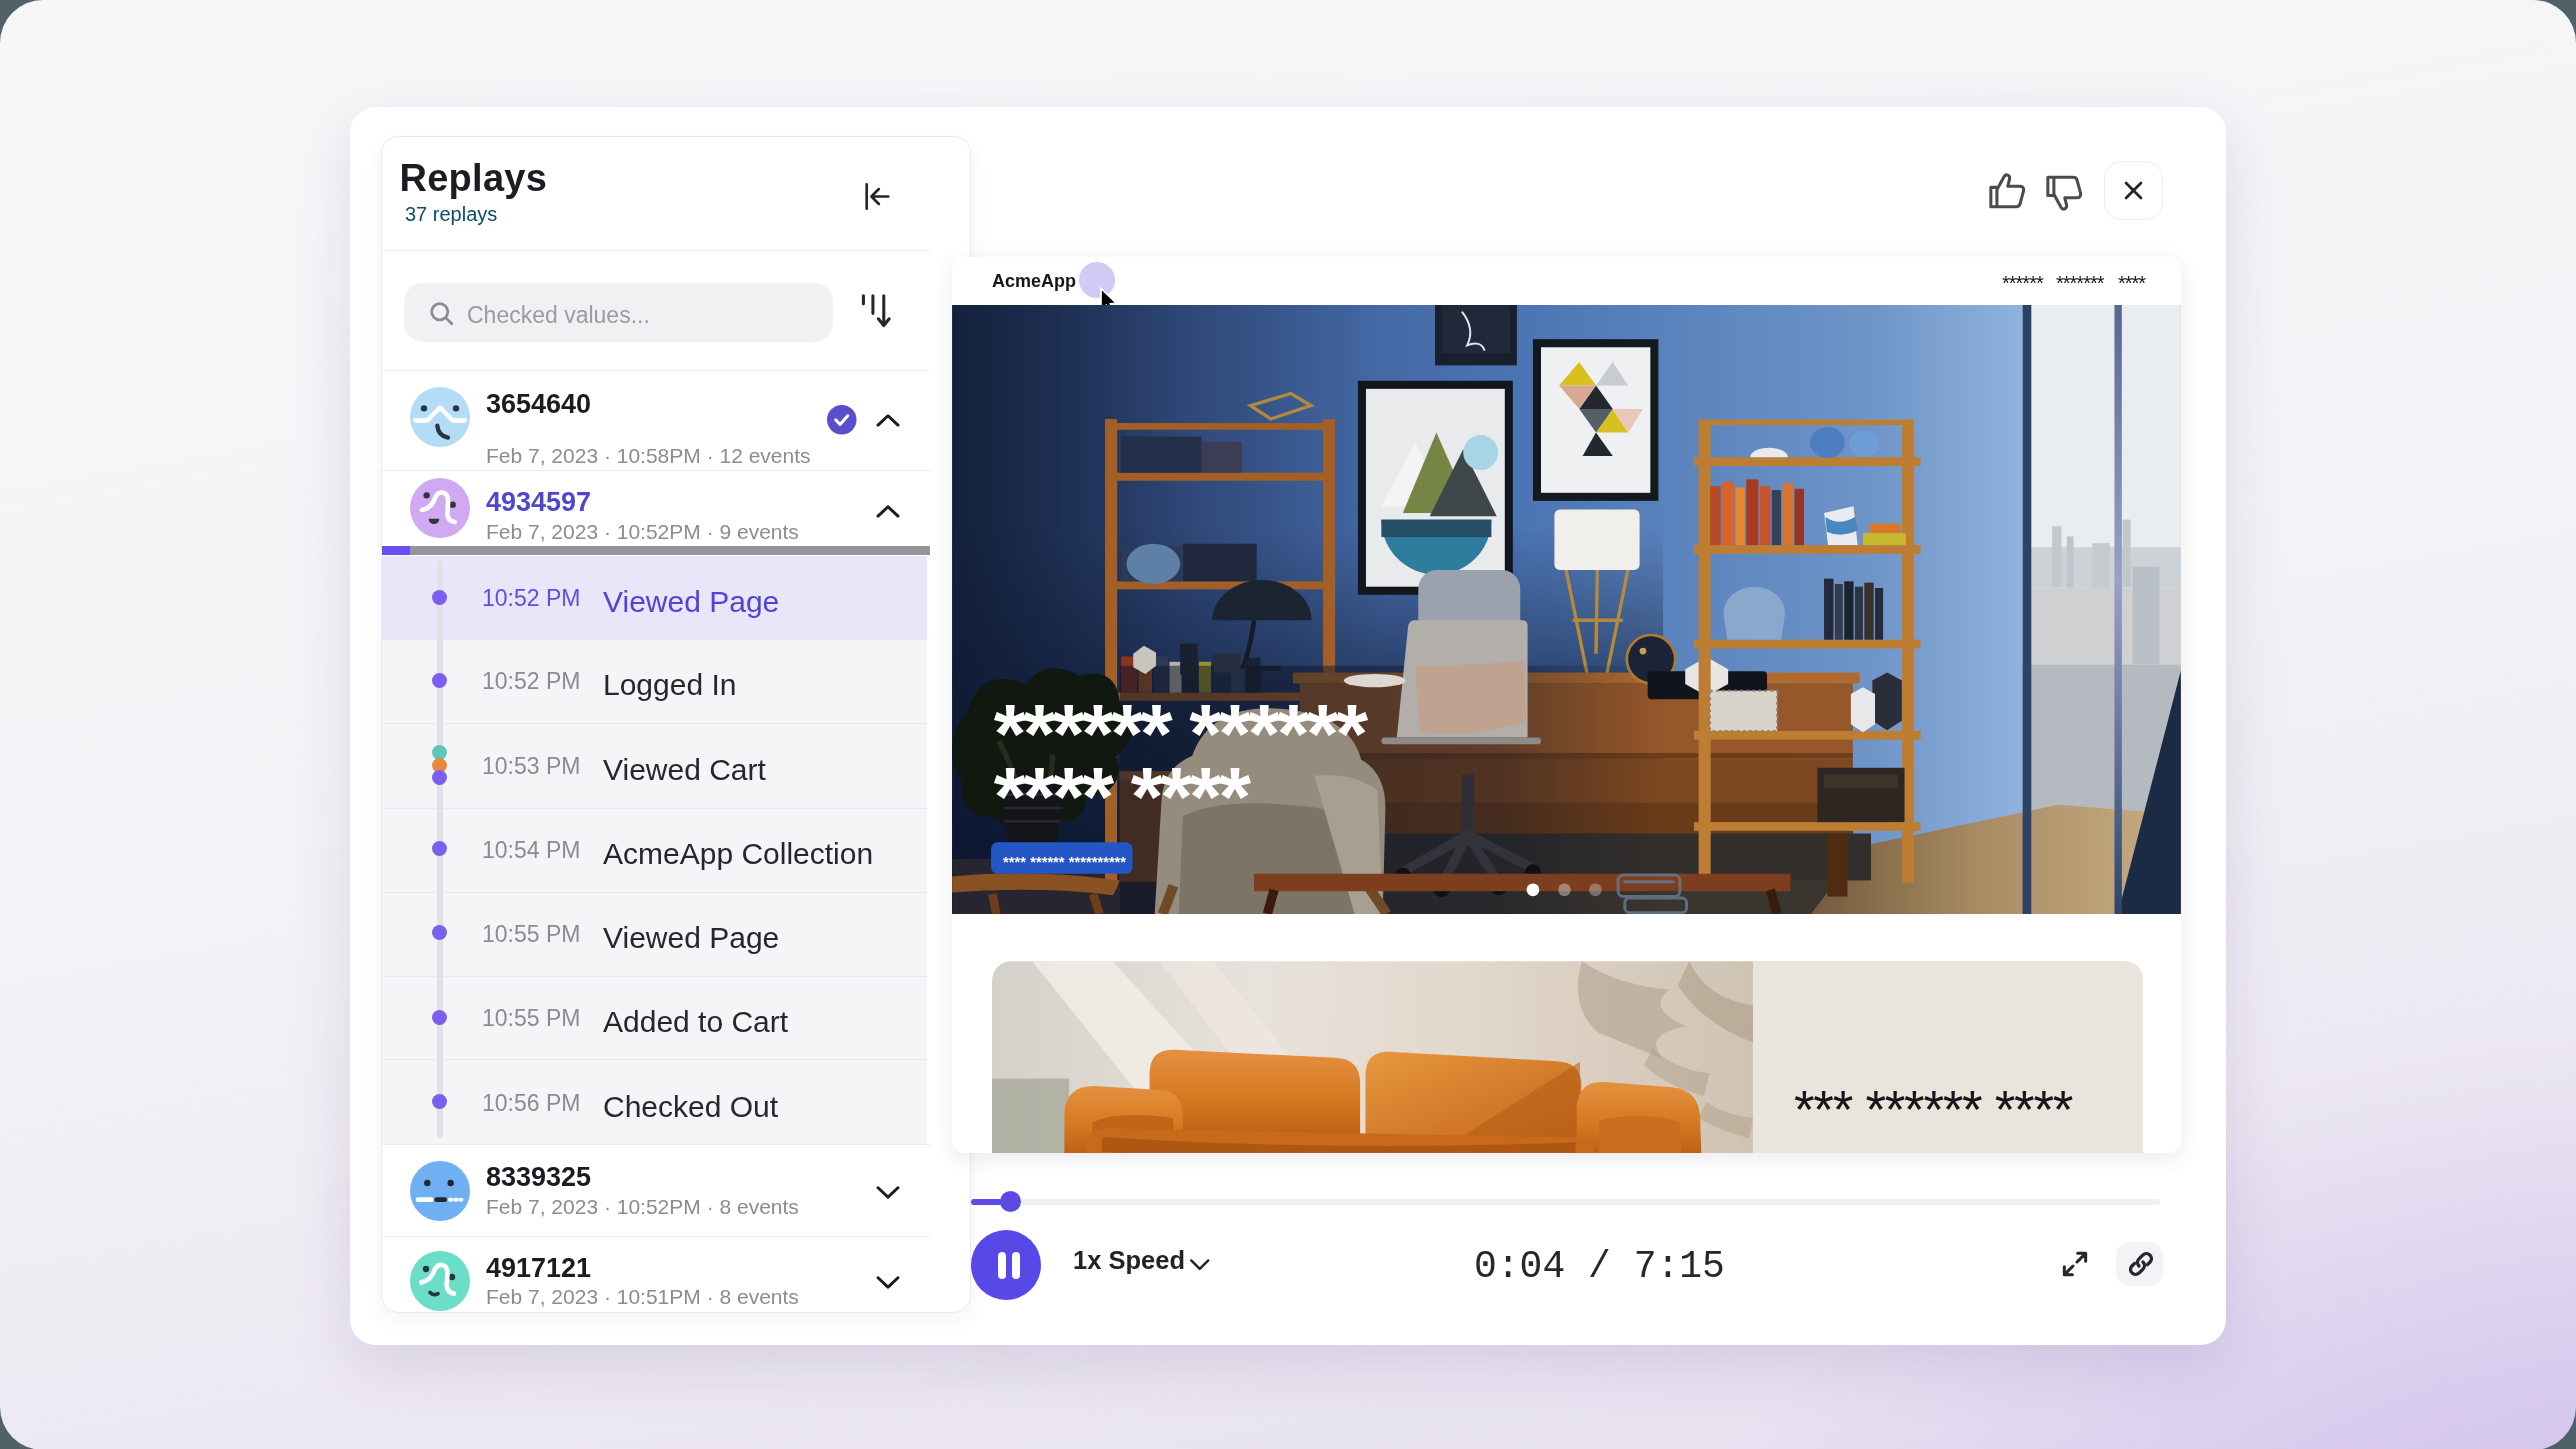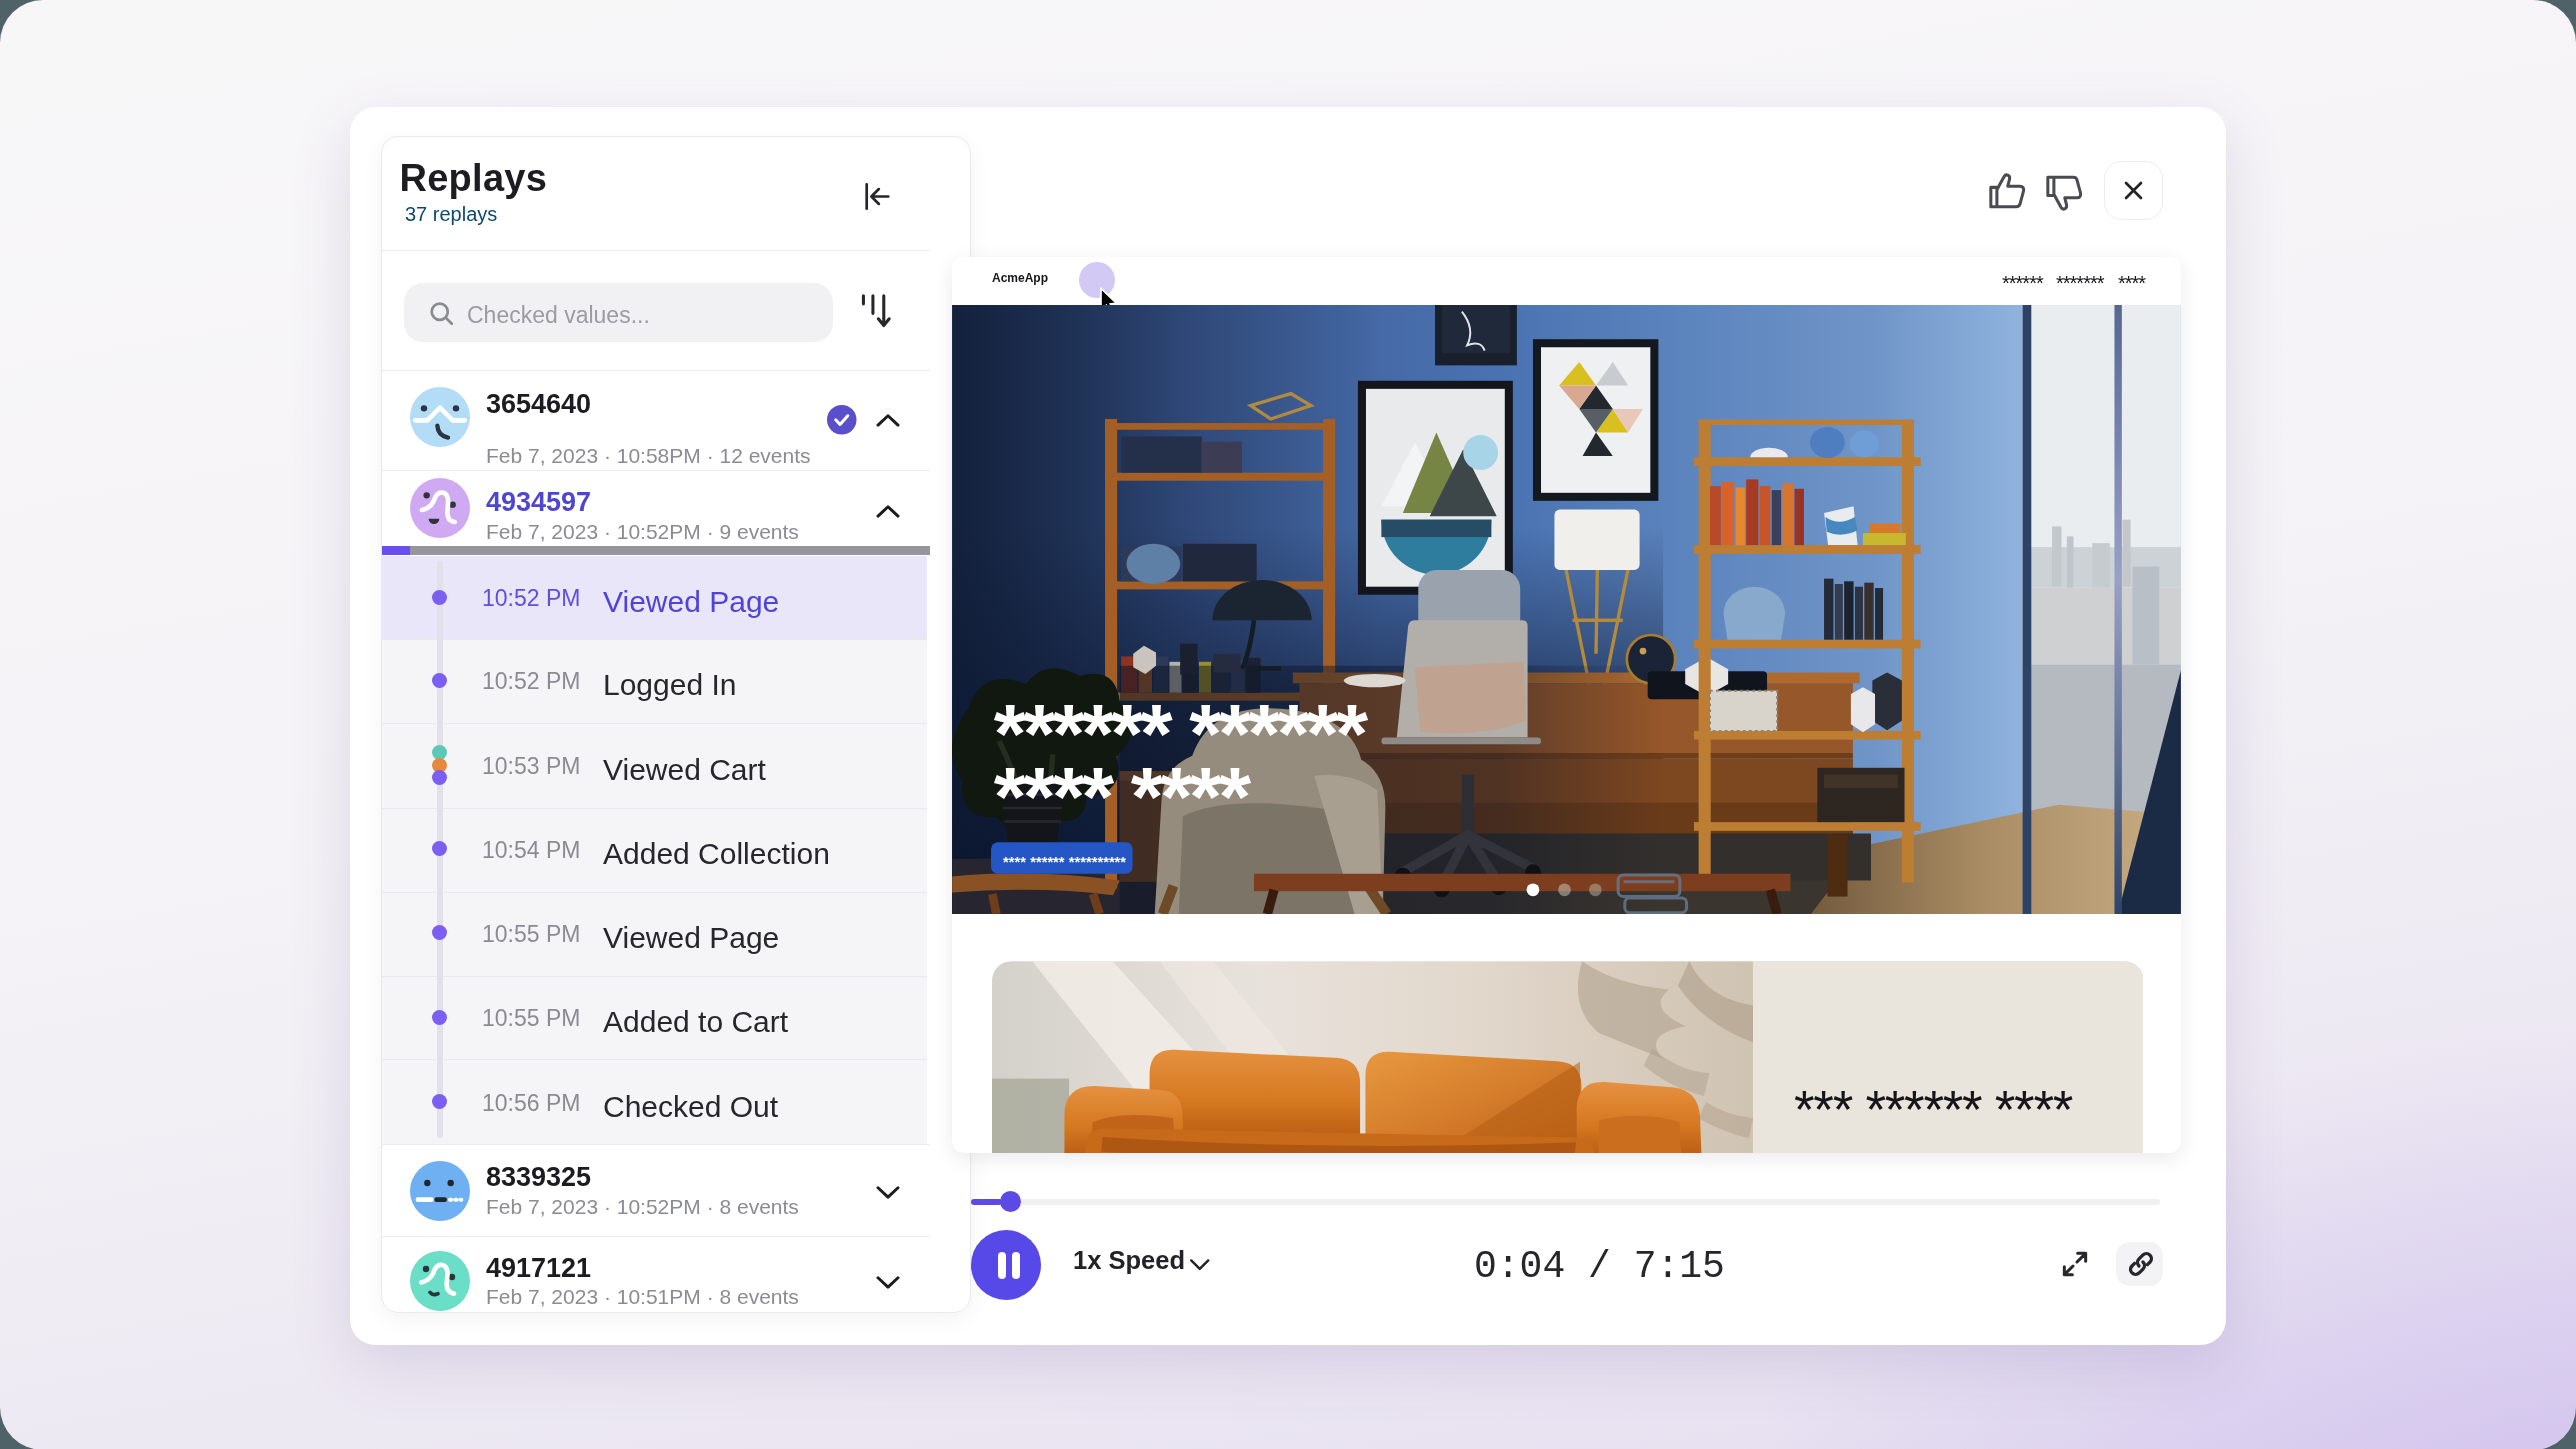--- a/index.html
+++ b/index.html
@@ -26,21 +26,21 @@
   .row-title { font-size:27px; font-weight:bold; color:#1b1b21; }
   .row-sub { font-size:21px; color:#8b8b94; }
   .ev-row { left:0; width:545px; }
   .ev-time { left:100px; font-size:23px; color:#8b8b94; }
   .ev-label { font-size:30px; color:#26262c; }
   .dot { width:15.4px; height:15.4px; border-radius:50%; background:#7a5ff0; }
 
   
   .player { left:952px; top:257px; width:1229px; height:896px; background:#ffffff;
     border-radius:12px; overflow:hidden; box-shadow:0 5.4px 20px rgba(60,60,90,0.10); }
-  .acme { left:40px; top:14px; font-size:12px; font-weight:bold; color:#16161a; }
+  .acme { left:40px; top:14px; font-size:18px; font-weight:bold; color:#16161a; }
   .nav-ast { font-size:20px; font-weight:normal; color:#16161a; letter-spacing:-1px; }
   .couch { left:40px; top:704px; width:1152px; height:193px; border-radius:20px 20px 0 0; overflow:hidden; }
   .beige { left:761px; top:0; width:390px; height:193px; background:#e9e4dc; }
   .couch-ast { font-size:53px; color:#15151a; letter-spacing:-1.3px; }
 
   
   .track { left:971px; top:1199px; width:1189px; height:6px; border-radius:3.4px; background:#f0f0f2; }
   .track-fill { left:971px; top:1199px; width:31px; height:6px; border-radius:3.4px; background:#5b4be4; }
   .knob { left:1000px; top:1191px; width:21px; height:21px; border-radius:50%; background:#5b4be4; }
   .pause { left:971px; top:1230px; width:70px; height:70px; border-radius:50%; background:#5748e8; }
@@ -138,21 +138,21 @@
   <div class="abs ev-label" style="left:221px; top:531px;">Logged In</div>
 
   <div class="abs dot" style="left:50px; top:608px; background:#5bc8b8;"></div>
   <div class="abs dot" style="left:50px; top:621px; background:#e8883e;"></div>
   <div class="abs dot" style="left:50px; top:633px;"></div>
   <div class="abs ev-time" style="left:100px; top:616px;">10:53 PM</div>
   <div class="abs ev-label" style="left:221px; top:616px;">Viewed Cart</div>
 
   <div class="abs dot" style="left:50px; top:704px;"></div>
   <div class="abs ev-time" style="left:100px; top:700px;">10:54 PM</div>
-  <div class="abs ev-label" style="left:221px; top:700px;">Added Collection</div>
+  <div class="abs ev-label" style="left:221px; top:700px;">AcmeApp Collection</div>
 
   <div class="abs dot" style="left:50px; top:788px;"></div>
   <div class="abs ev-time" style="left:100px; top:784px;">10:55 PM</div>
   <div class="abs ev-label" style="left:221px; top:784px;">Viewed Page</div>
 
   <div class="abs dot" style="left:50px; top:873px;"></div>
   <div class="abs ev-time" style="left:100px; top:868px;">10:55 PM</div>
   <div class="abs ev-label" style="left:221px; top:868px;">Added to Cart</div>
 
   <div class="abs dot" style="left:50px; top:957px;"></div>

